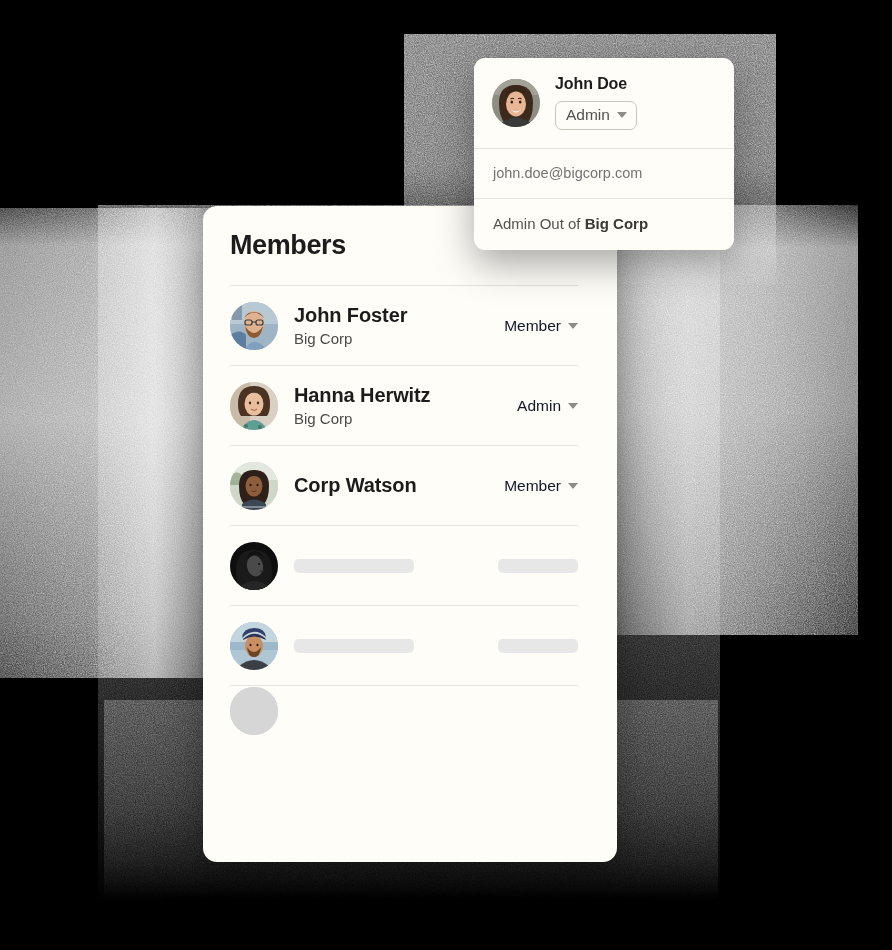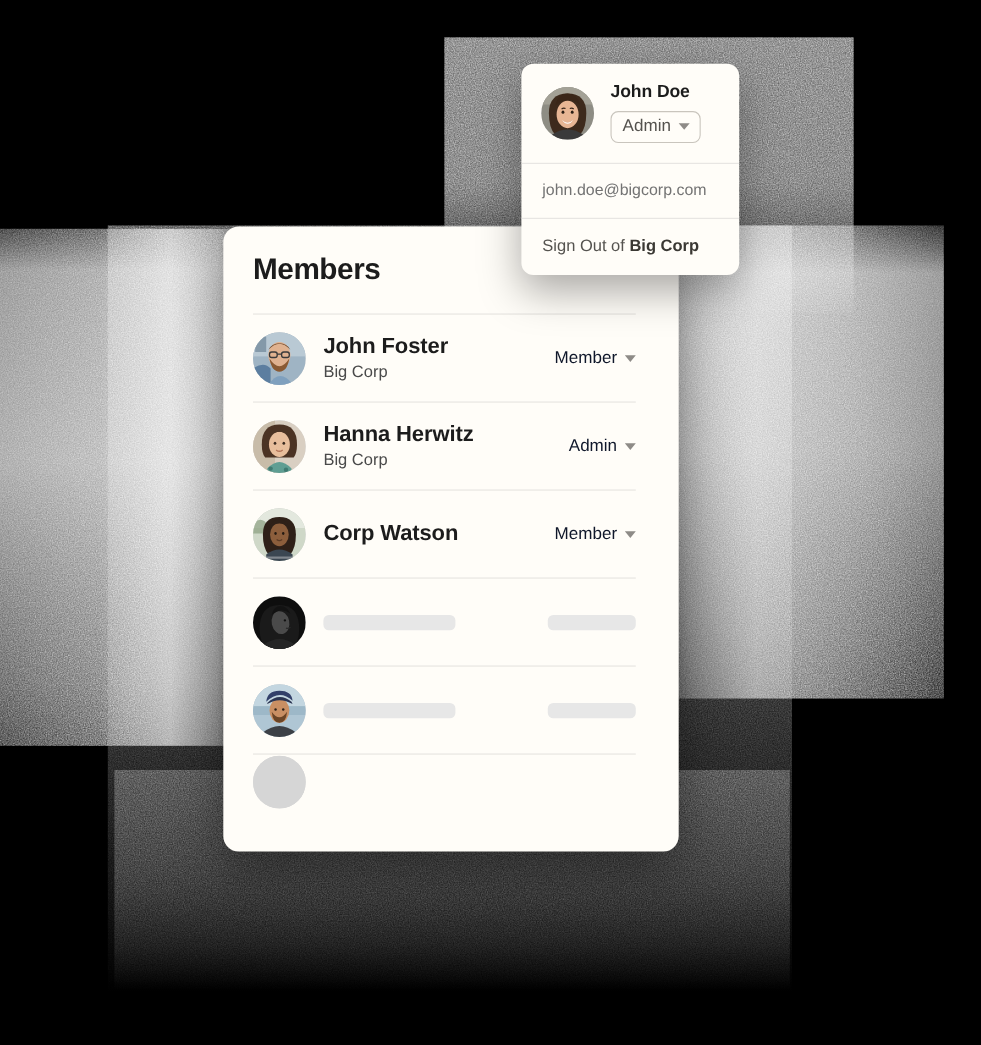--- a/index.html
+++ b/index.html
@@ -85,21 +85,21 @@
     mix-blend-mode: screen;
     opacity: 0.95;
   }
 
   
   .members-card {
     position: absolute;
     left: 203px;
     top: 206px;
     width: 414px;
-    height: 568px;
+    height: 656px;
     background: #FFFDF8;
     border-radius: 14px;
     overflow: hidden;
     box-shadow: 0 18px 46px rgba(0,0,0,0.42);
   }
   .members-title {
     position: absolute;
     left: 27px;
     top: 24px;
     font-size: 27px;
@@ -201,21 +201,21 @@
     align-items: center;
     height: 50px;
     width: 100%;
   }
 
   
   .account-popover {
     position: absolute;
     left: 474px;
     top: 58px;
-    width: 198px;
+    width: 260px;
     background: #FFFDF8;
     border-radius: 11px;
     overflow: hidden;
     box-shadow: 0 14px 38px rgba(0,0,0,0.34);
   }
   .pop-header {
     display: flex;
     align-items: center;
     padding: 17px 18px 18px 18px;
   }
@@ -501,16 +501,16 @@
         </div>
       </div>
     </div>
 
     <div class="pop-divider"></div>
 
     <div class="pop-email">john.doe@bigcorp.com</div>
 
     <div class="pop-divider"></div>
 
-    <div class="pop-signout"><span>Sign Out of </span><b>Big Corp</b></div>
+    <div class="pop-signout"><span>Admin Out of </span><b>Big Corp</b></div>
   </div>
 
 </div>
 
 </body></html>

